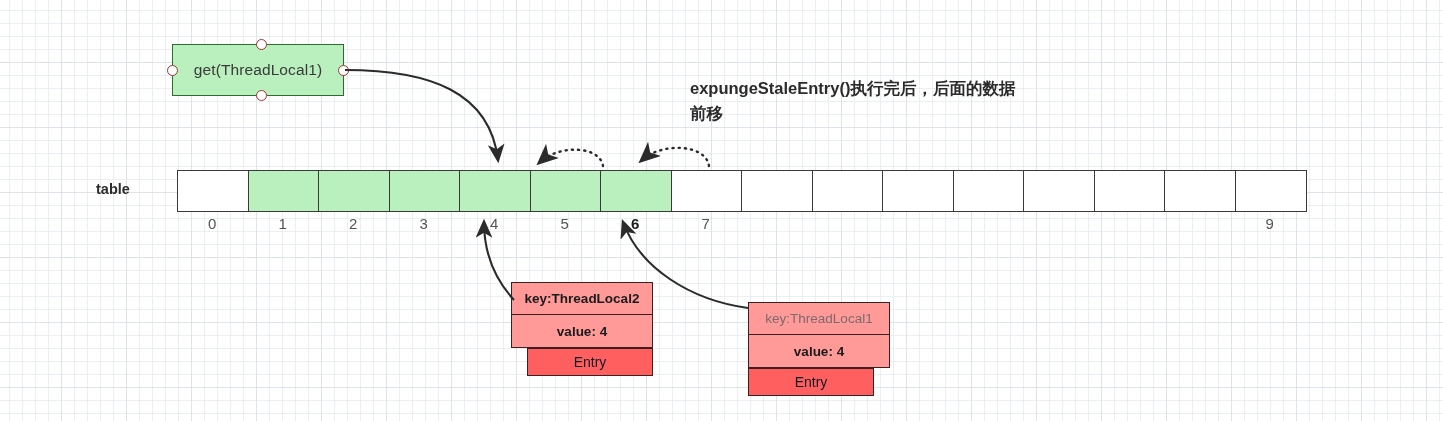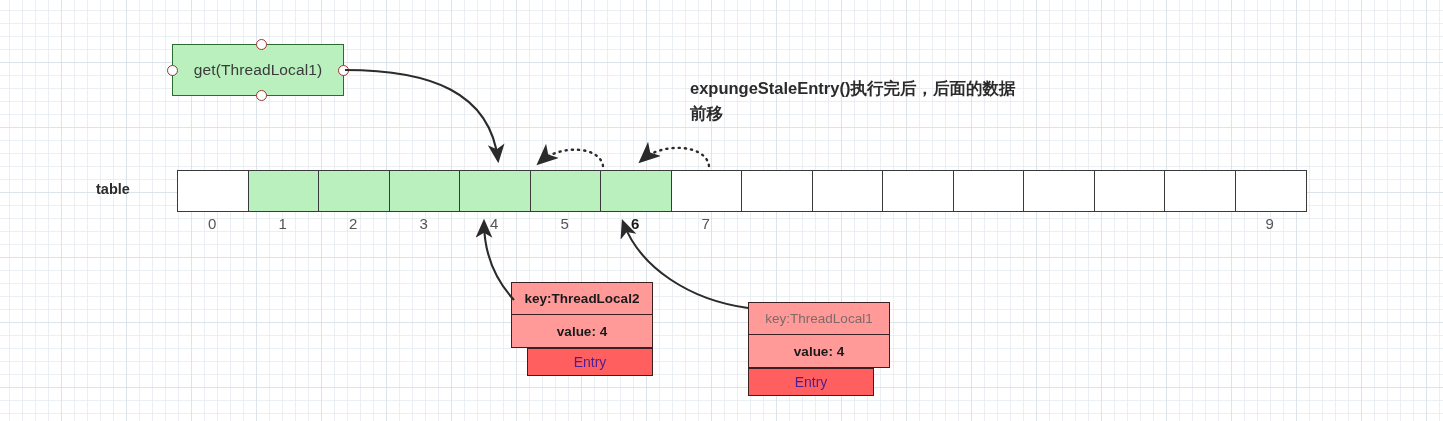--- a/index.html
+++ b/index.html
@@ -104,21 +104,21 @@
     font-size:13.5px;color:#1a1a1a;font-weight:bold;
   }
   .entry-val{border-top:none;margin-top:0;text-align:right;}
   .entry-key.muted{color:#7d6a6a;font-weight:normal;}
   .entry-type{
     position:absolute;left:16px;top:66px;width:126px;height:28px;
     background:#FF5F5F;
     border:1.7px solid #3a2020;
     box-sizing:border-box;
     display:flex;align-items:center;justify-content:center;
-    font-size:14px;color:#4c1d95;
+    font-size:14px;color:#0f172a;
   }
   #entry-1{left:511px;top:282px;}
   #entry-2{left:748px;top:282px;margin-top:20px;}
   #entry-2 .entry-type{left:0px;width:126px;}
 
   svg.overlay{position:absolute;left:0;top:0;width:1443px;height:421px;pointer-events:none;}
 </style>
 </head>
 <body>
 

